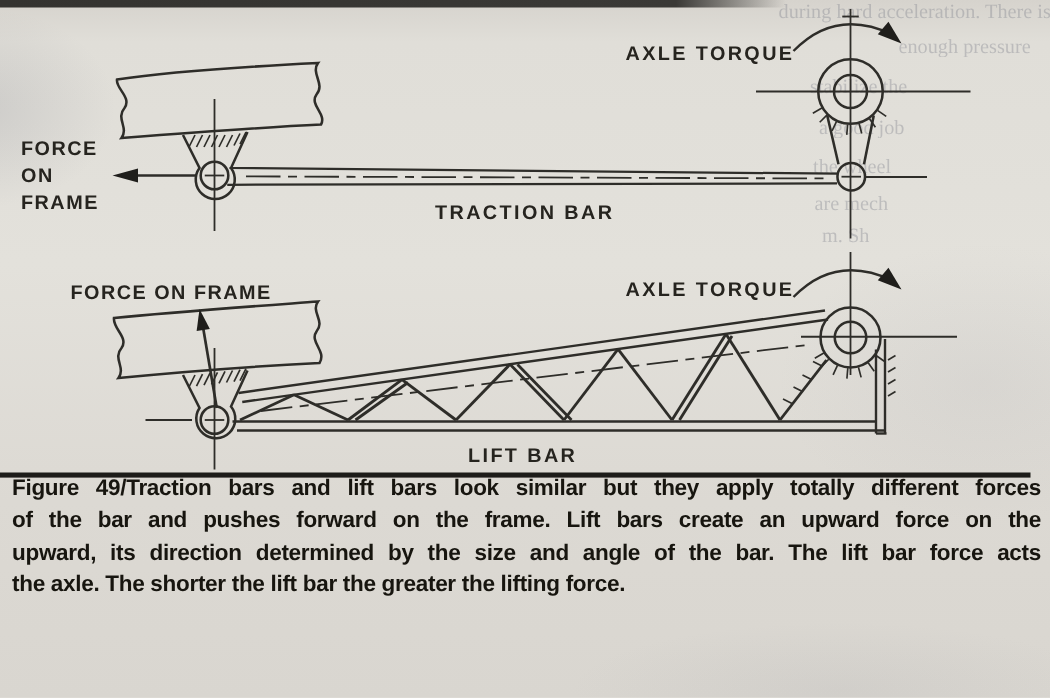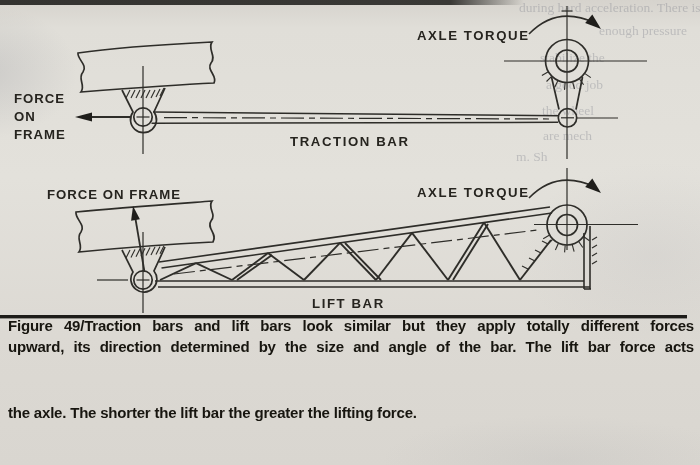--- a/index.html
+++ b/index.html
@@ -24,42 +24,42 @@
   svg{position:absolute;left:0;top:0;}
   svg text{font-family:"Liberation Sans",sans-serif;font-weight:bold;fill:#26241f;}
   .lbl{font-size:13.2px;letter-spacing:1.6px;}
   .lbl-tight{font-size:13.2px;letter-spacing:1px;}
   .caption{
     position:absolute;left:8px;top:315px;width:686px;
     color:#17150f;font-weight:bold;font-size:15px;line-height:21.4px;
     letter-spacing:-0.2px;
   }
   .caption .jline{text-align:justify;text-align-last:justify;}
-  .caption .lline{text-align:left;margin-top:44px;}
+  .caption .lline{text-align:left;}
   .bleed{
     position:absolute;white-space:nowrap;
     font-family:"Liberation Serif",serif;font-size:13.5px;
     color:#7e808b;opacity:.36;filter:blur(.4px);
   }
 </style>
 </head>
 <body>
 
 <div class="page">
 
   <div class="top-band"></div>
 
   <div>
     <div class="bleed" style="left:519px;top:0px;">during hard acceleration. There isn't</div>
     <div class="bleed" style="left:571px;top:23px;margin-left:28px;">enough pressure</div>
     <div class="bleed" style="left:540px;top:50px;">stabilize the</div>
     <div class="bleed" style="left:546px;top:77px;">a good job</div>
     <div class="bleed" style="left:542px;top:103px;">the wheel</div>
     <div class="bleed" style="left:543px;top:128px;">are mech</div>
-    <div class="bleed" style="left:516px;top:149px;">m. Sh</div>
+    <div class="bleed" style="left:548px;top:149px;">m. Sh</div>
   </div>
 
   <svg width="700" height="326" viewBox="0 0 700 326">
     <g fill="none" stroke="#2e2d29" stroke-width="1.7">
 
       <g>
 
         <path d="M 78,53 C 118,47 172,44 212,42 C 207,49 217,56 211,63 C 206,70 218,76 214,83 C 172,85 120,89 81,92 C 86,85 77,79 83,72 C 88,65 77,59 78,53 Z"></path>
 
         <path d="M 122,90 L 133,112 A 13,13 0 1 0 154,112 L 165,88"></path>
@@ -201,17 +201,18 @@
         <text class="lbl" x="417" y="197" stroke="none">AXLE TORQUE</text>
         <text class="lbl" x="312" y="308" stroke="none">LIFT BAR</text>
       </g>
 
       <rect x="0" y="315" width="687" height="3.4" fill="#1d1c19" stroke="none"></rect>
     </g>
   </svg>
 
   <div class="caption">
     <div class="jline">Figure 49/Traction bars and lift bars look similar but they apply totally different forces</div>
+    <div class="jline">of the bar and pushes forward on the frame. Lift bars create an upward force on the</div>
     <div class="jline">upward, its direction determined by the size and angle of the bar. The lift bar force acts</div>
     <div class="lline">the axle. The shorter the lift bar the greater the lifting force.</div>
   </div>
 
 </div>
 
 </body></html>

